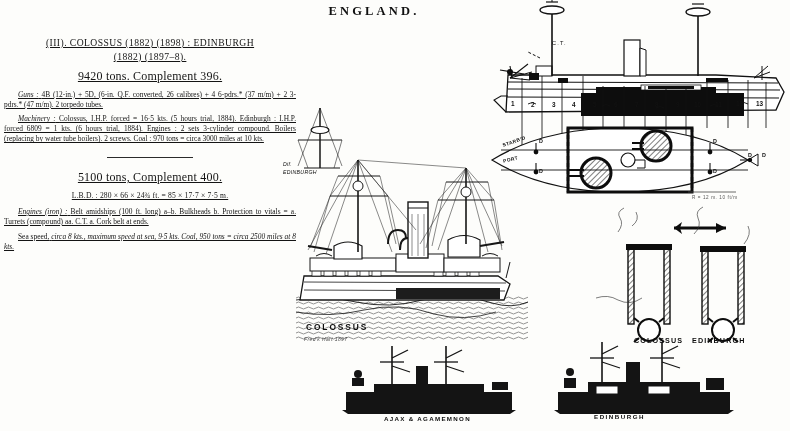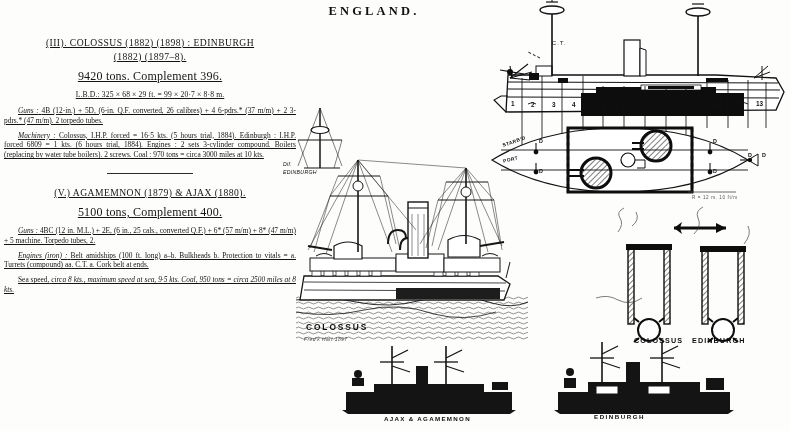--- a/index.html
+++ b/index.html
@@ -85,31 +85,29 @@
 <div class="page">
 
   <div class="page-header">ENGLAND.</div>
 
   <div class="textcol">
 
     <div class="entry">
       <div class="entry-title">(III).   COLOSSUS (1882) (1898) : EDINBURGH
 (1882) (1897–8).</div>
       <div class="tonnage">9420 tons.   Complement 396.</div>
-      <div class="lbd">L.B.D.: 325 × 68 × 29 ft. = 99 × 20·7 × 8·8 m.</div>
       <p class="para"><em>Guns :</em> <span>4B (12-in.) + 5D, (6-in. Q.F. converted, 26 calibres) + 4 6-pdrs.* (37 m/m) + 2 3-pdrs.* (47 m/m).   2 torpedo tubes.</span></p>
       <p class="para last"><em>Machinery :</em> <span>Colossus, I.H.P. forced = 16·5 kts. (5 hours trial, 1884).   Edinburgh : I.H.P. forced 6809 = 1 kts. (6 hours trial, 1884).   Engines : 2 sets 3-cylinder compound.   Boilers (replacing by water tube boilers).   2 screws.   Coal : 970 tons = circa 3000 miles at 10 kts.</span></p>
     </div>
 
     <div class="rule"></div>
 
     <div class="entry">
-      <div class="entry-title">(V.)   AGAMEMNON (1879) &amp; AJAX (1880).</div>
       <div class="tonnage">5100 tons,   Complement 400.</div>
-      <p class="para"><em>Guns :</em> <span>4BC (12 in. M.L.) + 2E, (6 in., 25 cals., converted Q.F.) + 6* (57 m/m) + 8* (47 m/m) + 5 machine.   Torpedo tubes, 2.</span></p>
+      <div class="lbd">L.B.D. : 280 × 66 × 24¾ ft. = 85 × 17·7 × 7·5 m.</div>
       <p class="para"><em>Engines (iron) :</em> <span>Belt amidships (100 ft. long) a–b.   Bulkheads b. Protection to vitals = a.   Turrets (compound) aa.   C.T. a.   Cork belt at ends.</span></p>
       <p class="para last"><span>Sea speed,</span> <em>circa 8 kts., maximum speed at sea, 9·5 kts.   Coal, 950 tons = circa 2500 miles at 8 kts.</em></p>
     </div>
 
   </div>
 
   <div class="art">
 
     <svg width="494" height="431" viewBox="0 0 494 431">
       <defs>

